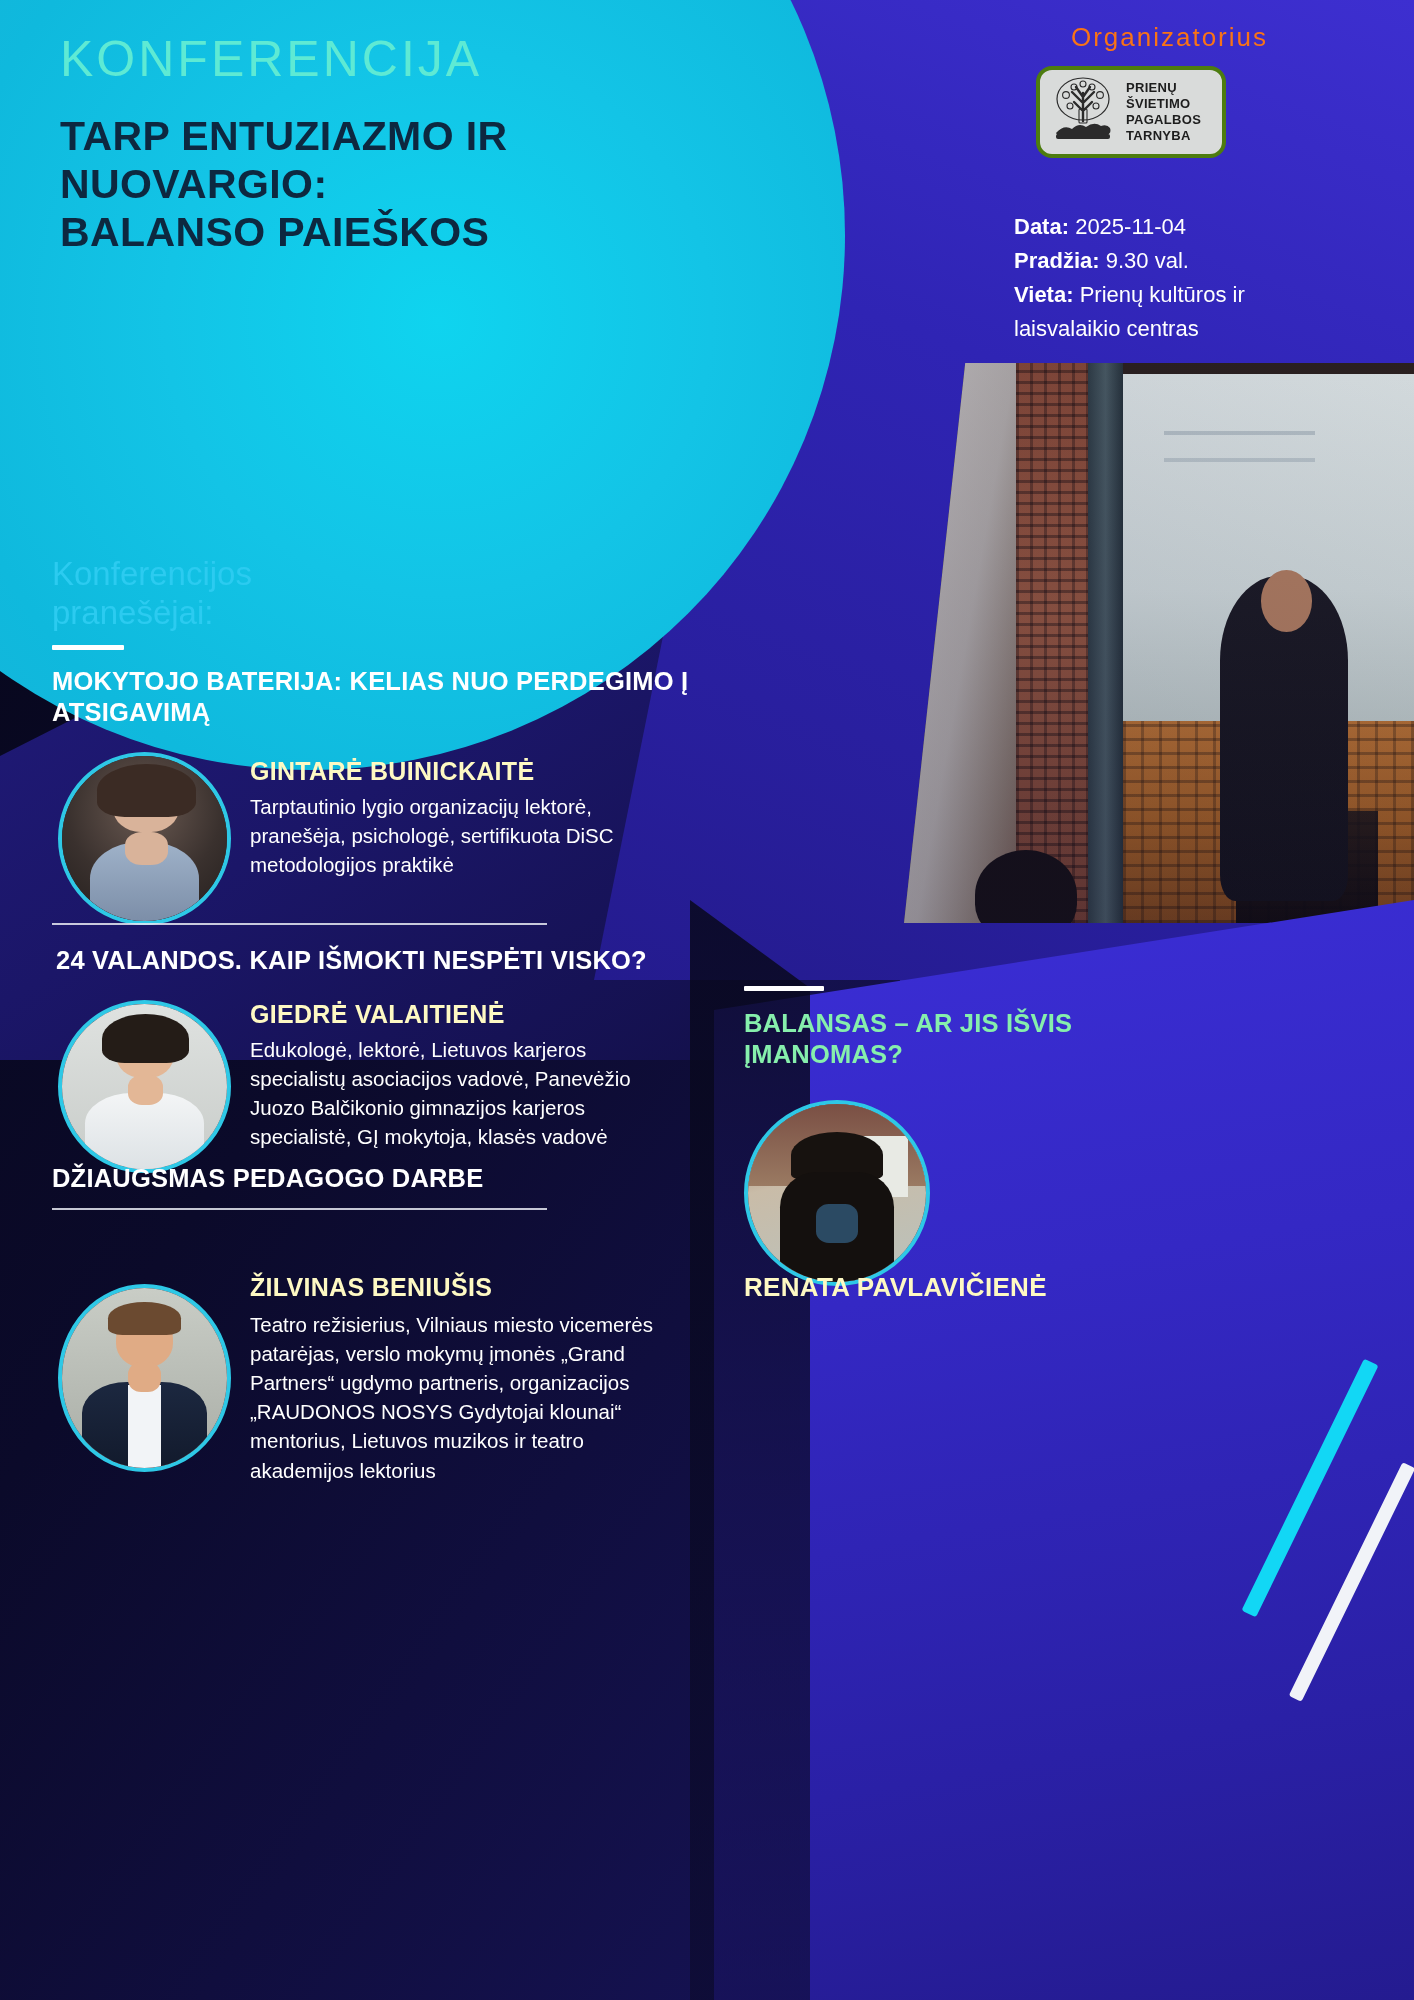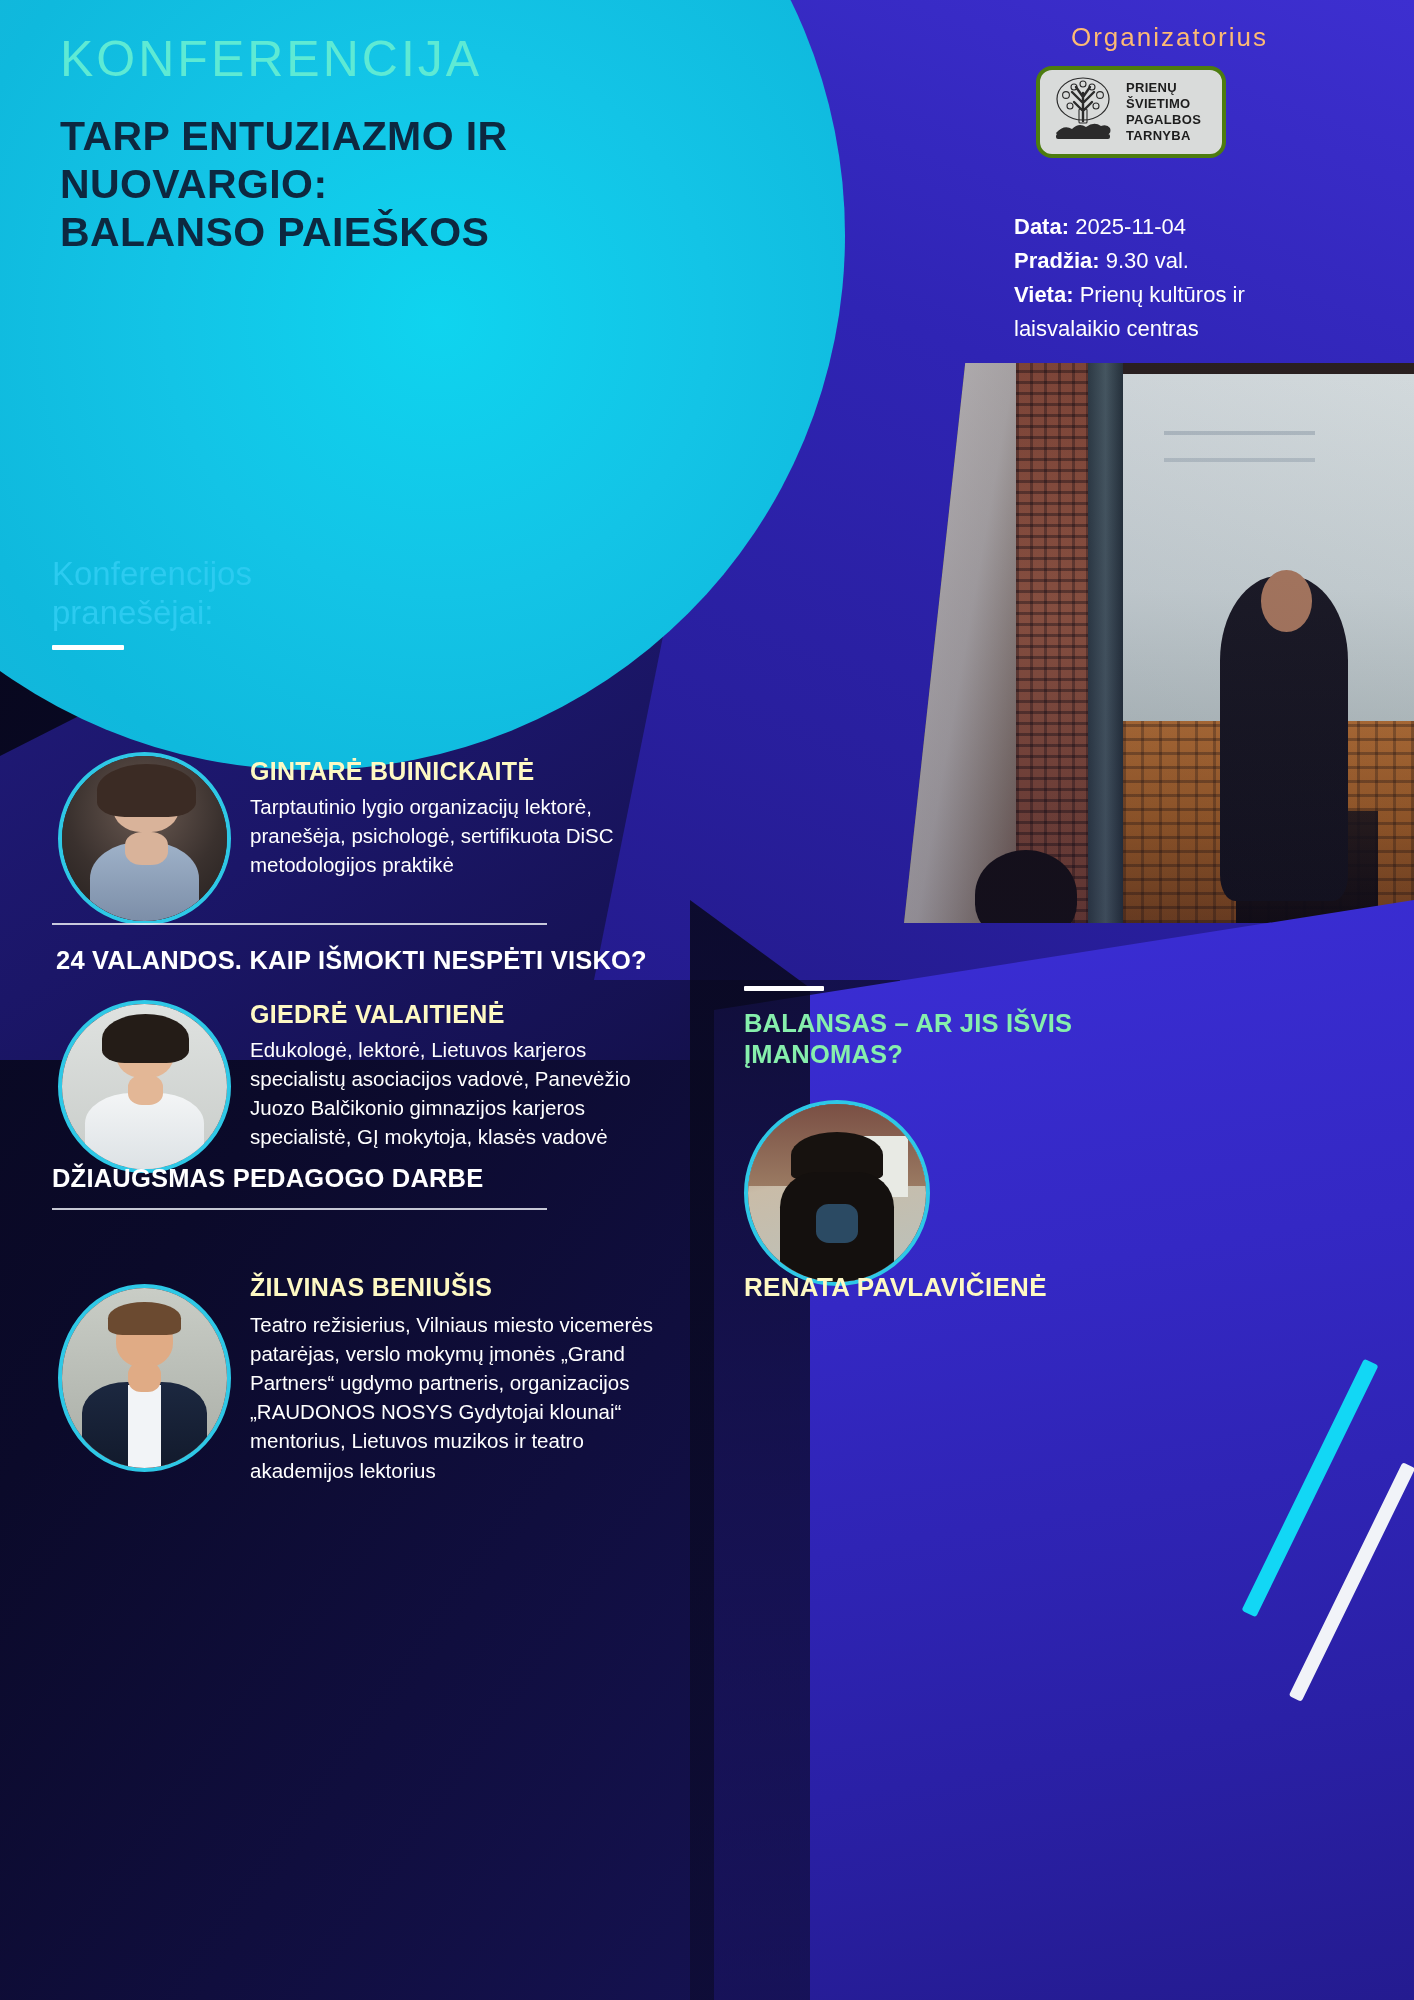--- a/index.html
+++ b/index.html
@@ -150,21 +150,21 @@
     letter-spacing: .4px;
   }
   .intro {
     position: absolute; left: 60px; top: 300px; width: 600px;
     font-size: 20.5px; line-height: 1.44; font-weight: 700; color: #0f2a44;
   }
 
   
   .organizer-label {
     position: absolute; right: 146px; top: 22px;
-    font-size: 26px; letter-spacing: 2px; color: #fdba74; font-weight: 400; margin-left: 33px;
+    font-size: 26px; letter-spacing: 2px; color: #f97316; font-weight: 400; margin-left: 33px;
   }
   .logo-box {
     position: absolute; right: 188px; top: 66px;
     width: 190px; height: 92px; border-radius: 16px;
     background: #d9dbda; border: 4px solid #4d7c0f;
     display: flex; align-items: center; gap: 8px; padding: 0 8px;
     box-sizing: border-box;
   }
   .logo-tree { width: 70px; height: 74px; flex: 0 0 auto; }
   .logo-text {
@@ -282,20 +282,21 @@
     </div>
     <div>
       <b>Vieta:</b>
       <span>Prienų kultūros ir laisvalaikio centras</span>
     </div>
   </div>
 
   <div class="sec-head" style="left:52px; top:555px; width:330px; white-space:pre-line;">Konferencijos pranešėjai:</div>
   <div class="sec-rule" style="left:52px; top:645px; width:72px;"></div>
 
+  <div class="talk-title" style="left:52px; top:666px; width:680px;">MOKYTOJO BATERIJA: KELIAS NUO PERDEGIMO Į ATSIGAVIMĄ</div>
   <div class="avatar" style="left:58px; top:752px; width:165px; height:165px;">
     <div class="av-img" style="background:radial-gradient(circle at 50% 32%, #6b5a52 0%, #3a312e 55%, #221d1c 100%);">
       <div style="position:absolute;left:31%;top:12%;width:40%;height:34%;background:#d9b39a;border-radius:48% 48% 42% 42%;"></div>
       <div style="position:absolute;left:21%;top:5%;width:60%;height:32%;background:#3b2b24;border-radius:50% 50% 28% 28%;"></div>
       <div style="position:absolute;left:17%;top:52%;width:66%;height:48%;background:linear-gradient(180deg,#9fb2c9,#7c8ea8);border-radius:46% 46% 0 0;"></div>
       <div style="position:absolute;left:38%;top:46%;width:26%;height:20%;background:#d9b39a;border-radius:40%;"></div>
     </div>
   </div>
   <div class="sp-name" style="left:250px; top:757px;">GINTARĖ BUINICKAITĖ</div>
   <div class="sp-bio" style="left:250px; top:792px; width:420px;">Tarptautinio lygio organizacijų lektorė, pranešėja, psichologė, sertifikuota DiSC metodologijos praktikė</div>

